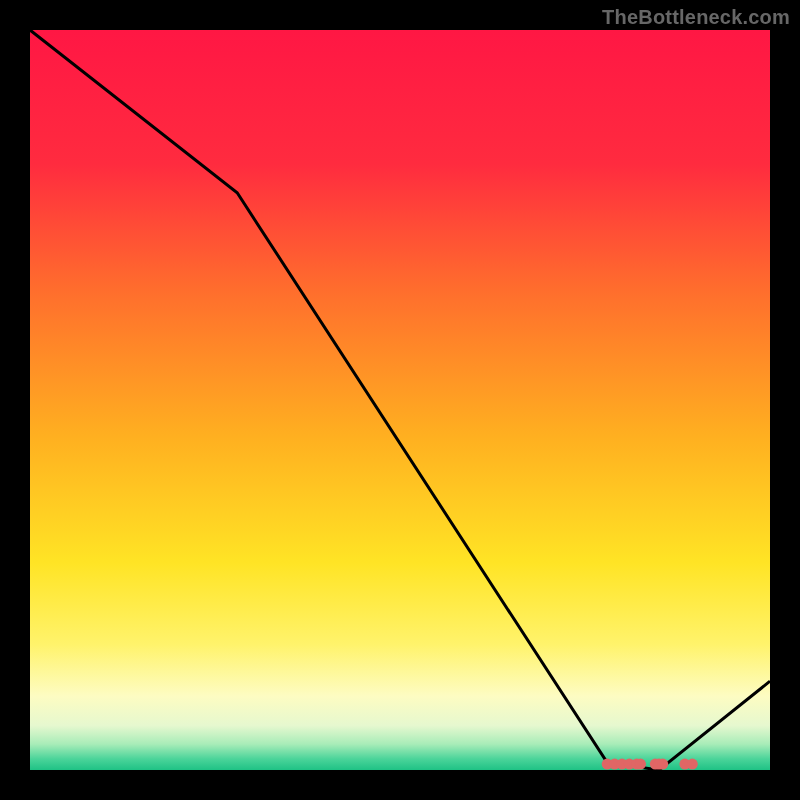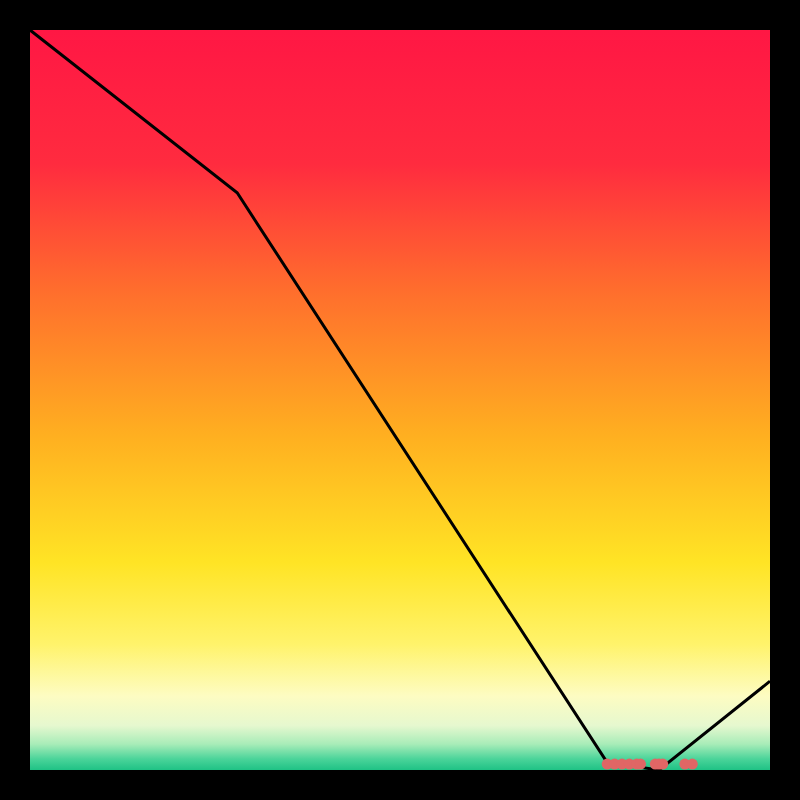--- a/index.html
+++ b/index.html
@@ -35,20 +35,21 @@
     color: #676767;
     font-size: 20px;
     font-weight: 600;
     letter-spacing: 0.2px;
   }
 </style>
 </head>
 <body>
 
 <div class="wrap">
+  <div class="watermark">TheBottleneck.com</div>
 
   <div class="plot">
     <svg id="chart-svg" width="740" height="740" viewBox="0 0 740 740">
       <defs>
         <linearGradient id="bg-grad" x1="0" y1="0" x2="0" y2="1">
             <stop offset="0%" stop-color="#ff1744"></stop>
             <stop offset="18%" stop-color="#ff2b3f"></stop>
             <stop offset="35%" stop-color="#ff6d2d"></stop>
             <stop offset="55.00000000000001%" stop-color="#ffb020"></stop>
             <stop offset="72%" stop-color="#ffe425"></stop>

